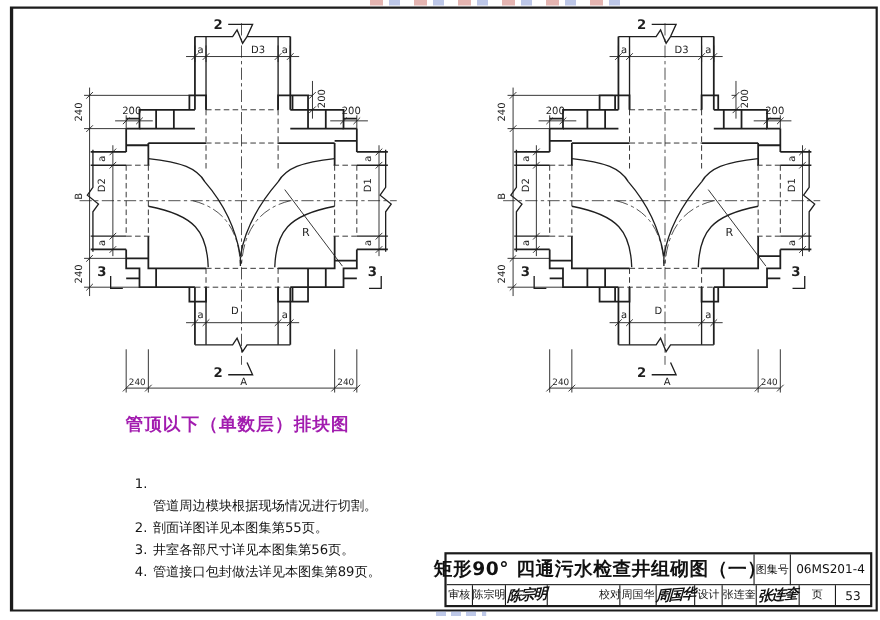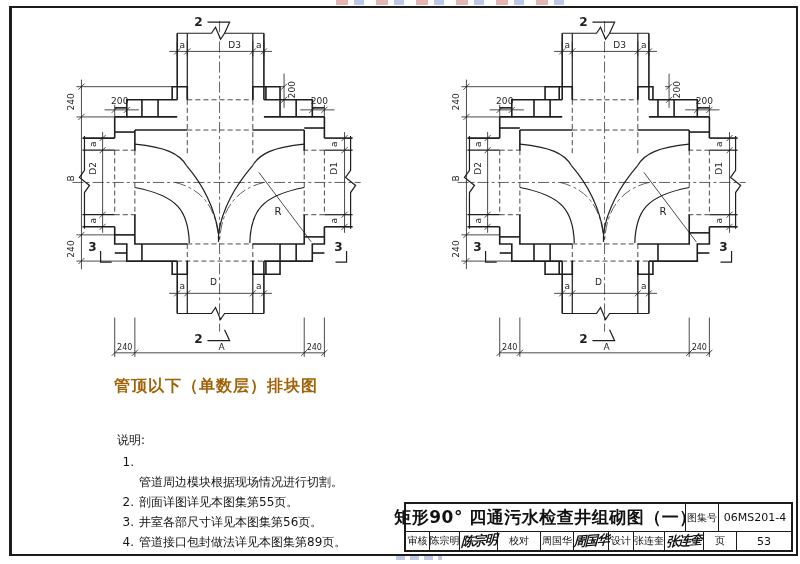--- a/index.html
+++ b/index.html
@@ -4,21 +4,21 @@
 <style>
   html,body{margin:0;padding:0;background:#e8e8e8;}
   .sheet{position:relative;width:800px;height:564px;background:#ffffff;overflow:hidden;
          font-family:"DejaVu Sans",sans-serif;color:#111;}
   .frame{position:absolute;left:9px;top:6px;width:784px;height:546px;
          border:2px solid #1c1c1c;border-left-width:3px;}
   .diagram{position:absolute;top:9px;width:375px;height:359px;}
   #diagL{left:26px;}
   #diagR{left:411px;}
   .caption{position:absolute;top:376px;width:312px;text-align:center;
-           font-size:16px;font-weight:bold;letter-spacing:1px;color:#a16207;}
+           font-size:16px;font-weight:bold;letter-spacing:1px;color:#a21caf;}
   .capL{left:60px;} .capR{left:446px;}
   .notes{position:absolute;left:117px;top:430px;width:300px;font-size:12px;line-height:20px;color:#141414;}
   .notes .ntitle{margin-bottom:2px;}
   .nrow{display:flex;}
   .nnum{width:17px;flex:0 0 17px;text-align:right;margin-right:5px;}
   .nrow.cont .nnum{visibility:hidden;}
   .tblock{position:absolute;left:404px;top:502px;width:389px;height:50px;
           border:2px solid #1b1b1b;box-sizing:border-box;display:flex;flex-direction:column;background:#fff;}
   .trow{display:flex;flex:0 0 auto;box-sizing:border-box;}
   .trow1{height:28px;}
@@ -404,21 +404,20 @@
         <text x="171" y="331" font-size="12" text-anchor="middle" font-weight="bold">2</text>
         <text x="194" y="338" font-size="9" text-anchor="middle">A</text>
         <text x="98" y="338" font-size="8" text-anchor="middle">240</text>
         <text x="286" y="338" font-size="8" text-anchor="middle">240</text>
       </g>
     </svg>
 
   <div class="caption capL">管顶以下（单数层）排块图</div>
 
   <div class="notes">
-    <div class="ntitle">说明:</div>
     <div class="nrow">
       <span class="nnum">1.</span>
     </div>
     <div class="nrow cont">
       <span class="nnum"></span>
       <span>管道周边模块根据现场情况进行切割。</span>
     </div>
     <div class="nrow">
       <span class="nnum">2.</span>
       <span>剖面详图详见本图集第55页。</span>
@@ -438,21 +437,21 @@
       <div class="tcell ttitle" style="width:280px;">矩形90° 四通污水检查井组砌图（一）</div>
       <div class="tcell tsmall" style="width:33px;">图集号</div>
       <div class="tcell tval" style="flex:1;">06MS201-4</div>
     </div>
     <div class="trow trow2">
       <div class="tcell tsmall" style="width:24px;">审核</div>
       <div class="tcell tsmall" style="width:30px;">陈宗明</div>
       <div class="tcell" style="width:38px;">
           <span class="sig">陈宗明</span>
         </div>
-      <div class="tcell tsmall" style="width:43px;">校对</div>
+      <div class="tcell tsmall" style="width:18px;margin-left:48px;">校对</div>
       <div class="tcell tsmall" style="width:33px;">周国华</div>
       <div class="tcell" style="width:35px;">
           <span class="sig">周国华</span>
         </div>
       <div class="tcell tsmall" style="width:25px;">设计</div>
       <div class="tcell tsmall" style="width:31px;">张连奎</div>
       <div class="tcell" style="width:39px;">
           <span class="sig">张连奎</span>
         </div>
       <div class="tcell tsmall" style="width:33px;">页</div>

